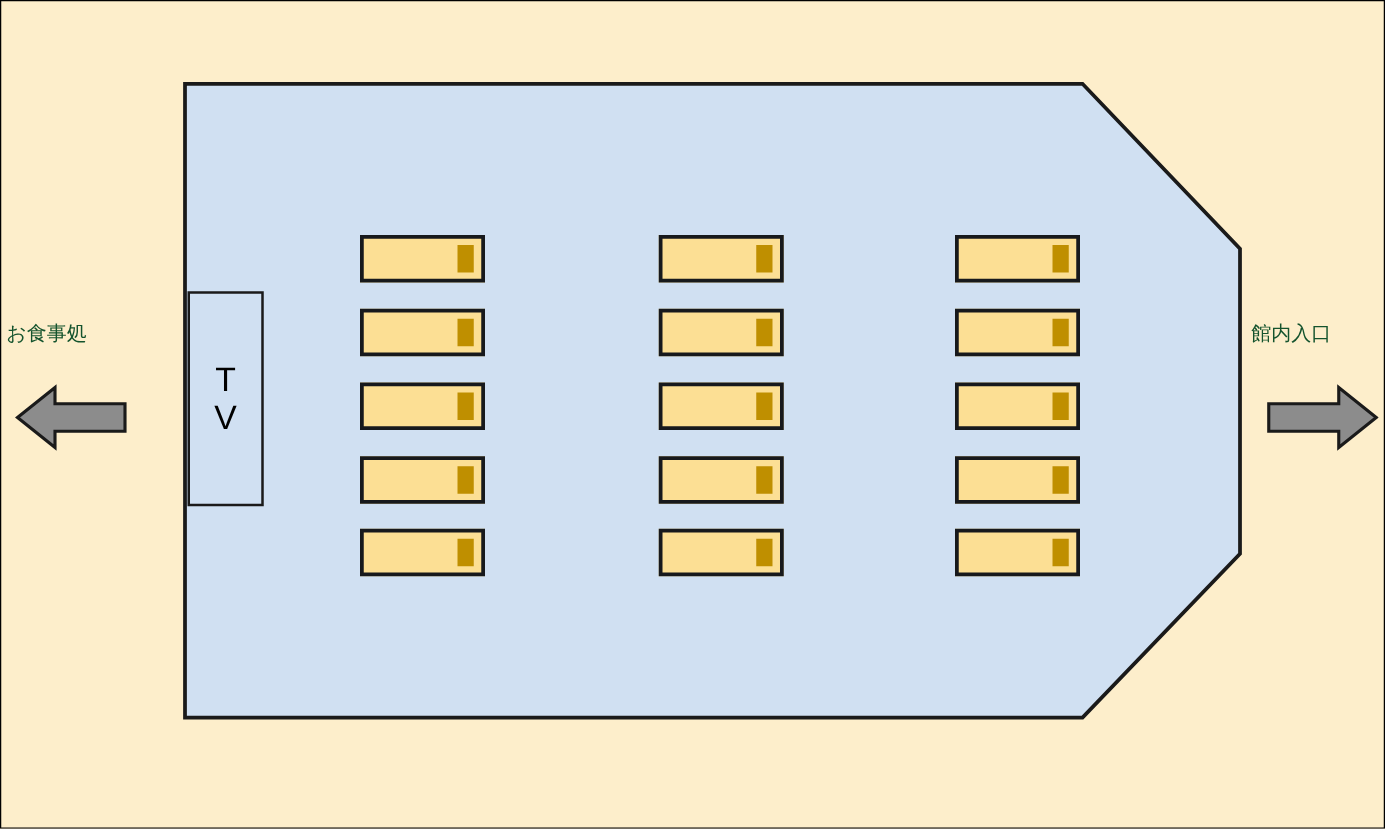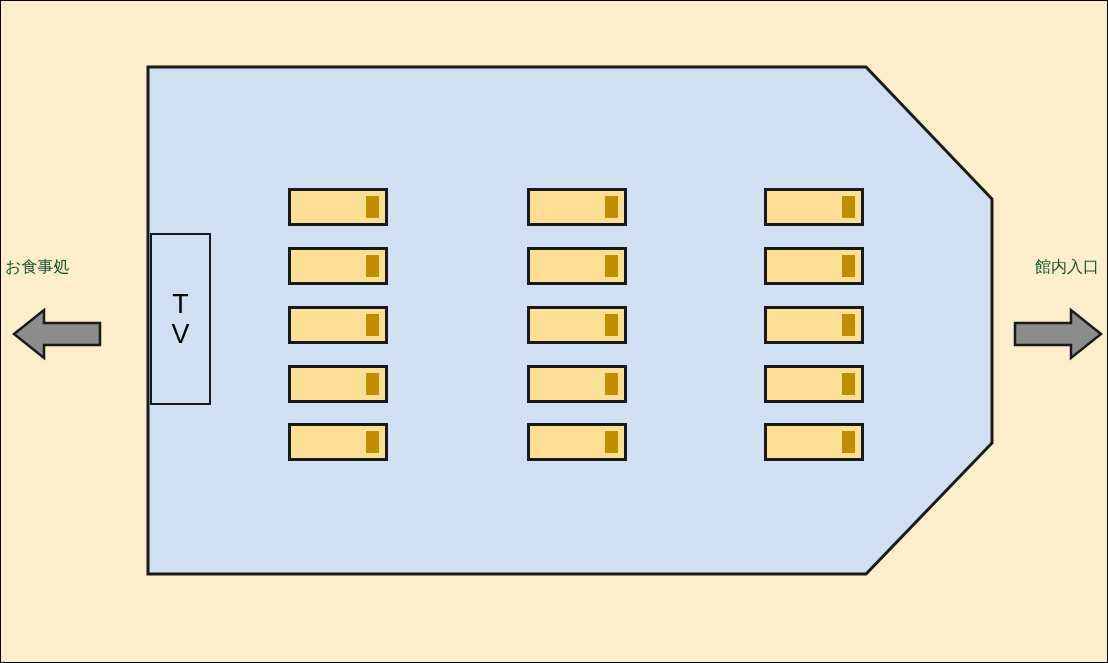--- a/index.html
+++ b/index.html
@@ -75,21 +75,21 @@
   }
 
   
   .side-label {
     position: absolute;
     font-size: 16px;
     color: #14532d;
     white-space: nowrap;
   }
   #label-left  { left: 4px;   top: 256px; }
-  #label-right { left: 1034px; top: 256px; }
+  #label-right { left: 1000px; top: 256px; }
 
   .arrow-svg {
     position: absolute;
     width: 90px;
     height: 58px;
   }
   #arrow-left  { left: 11px;   top: 304px; }
   #arrow-right { left: 1012px; top: 304px; }
 </style>
 </head>

